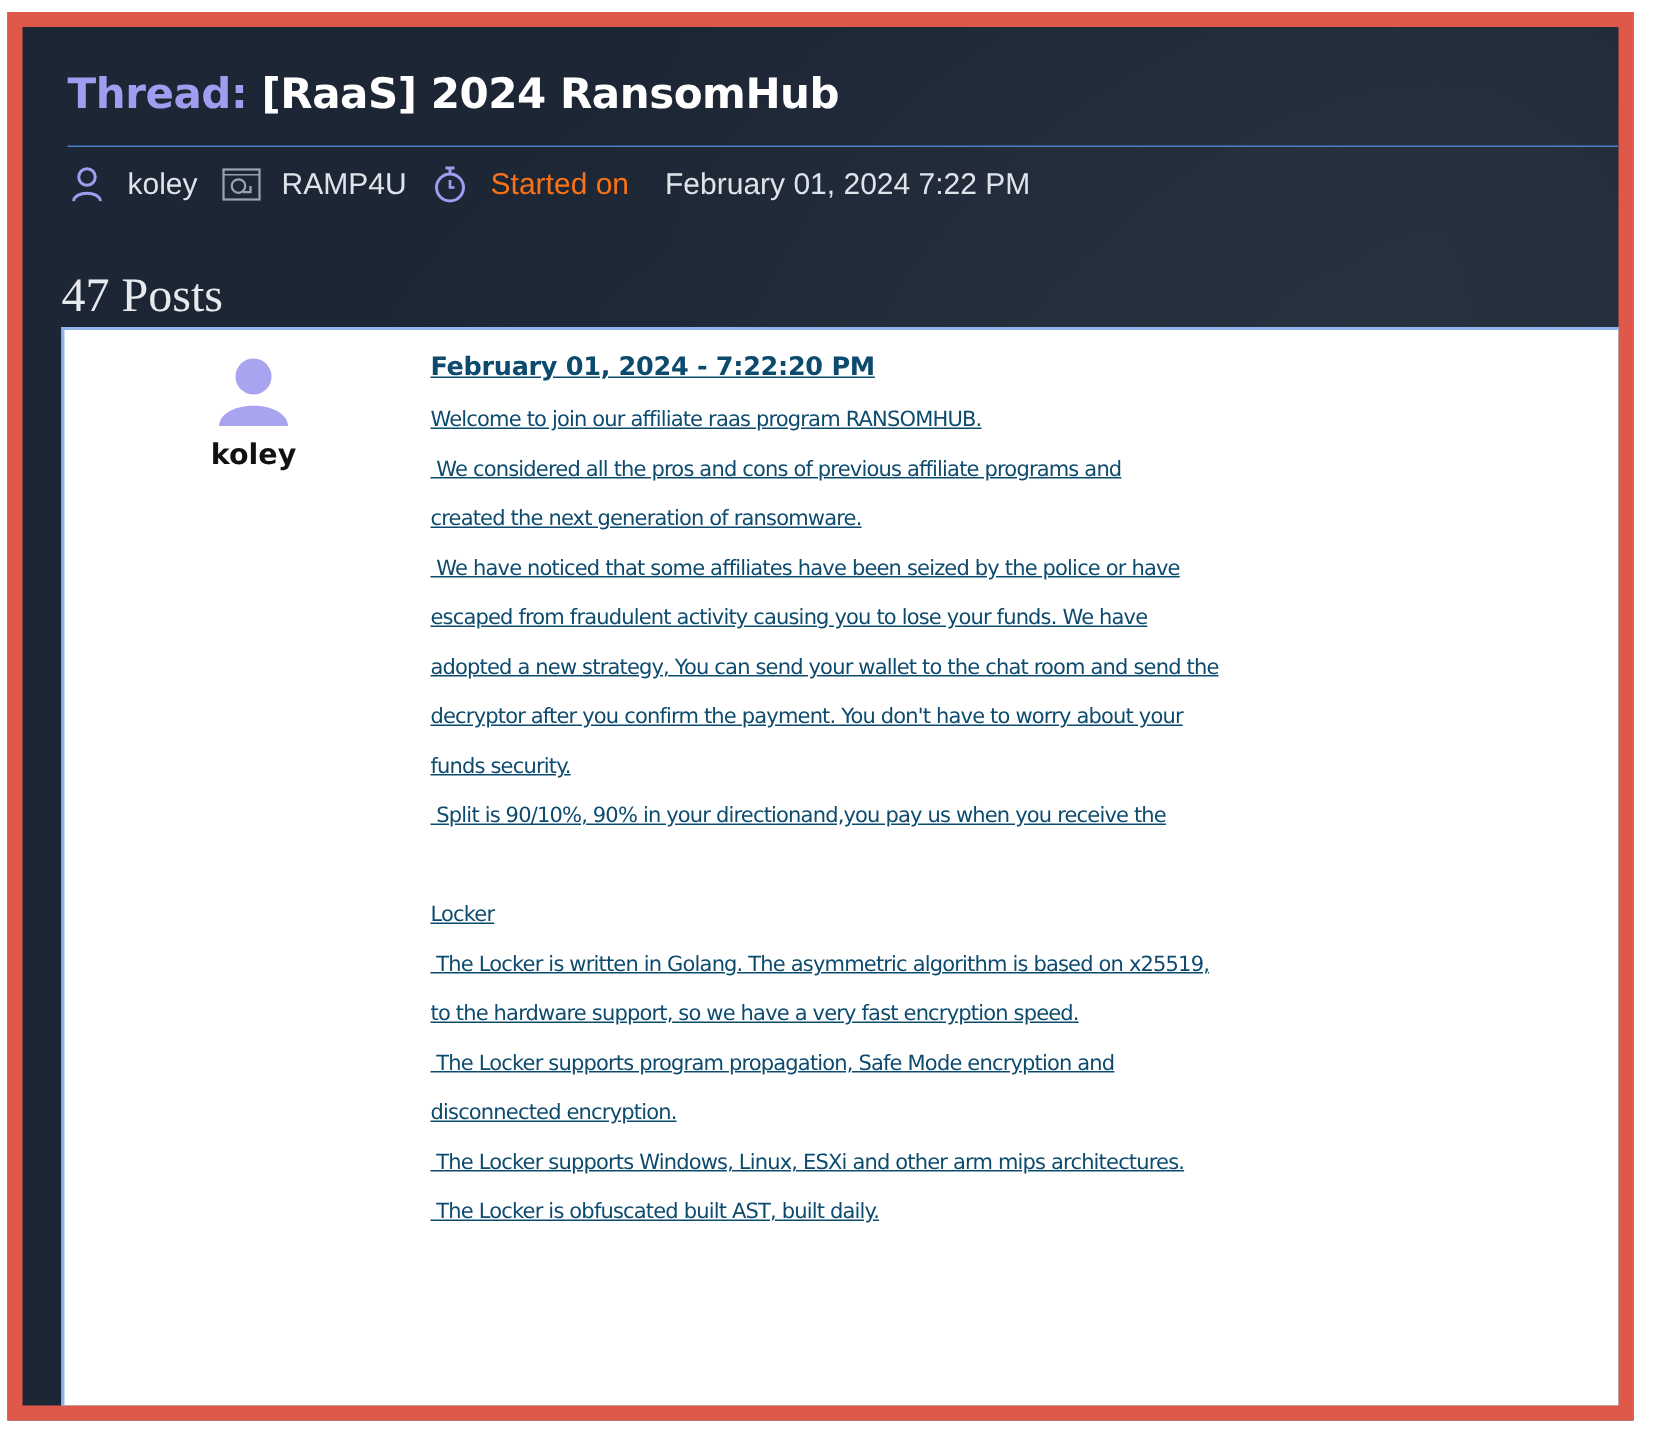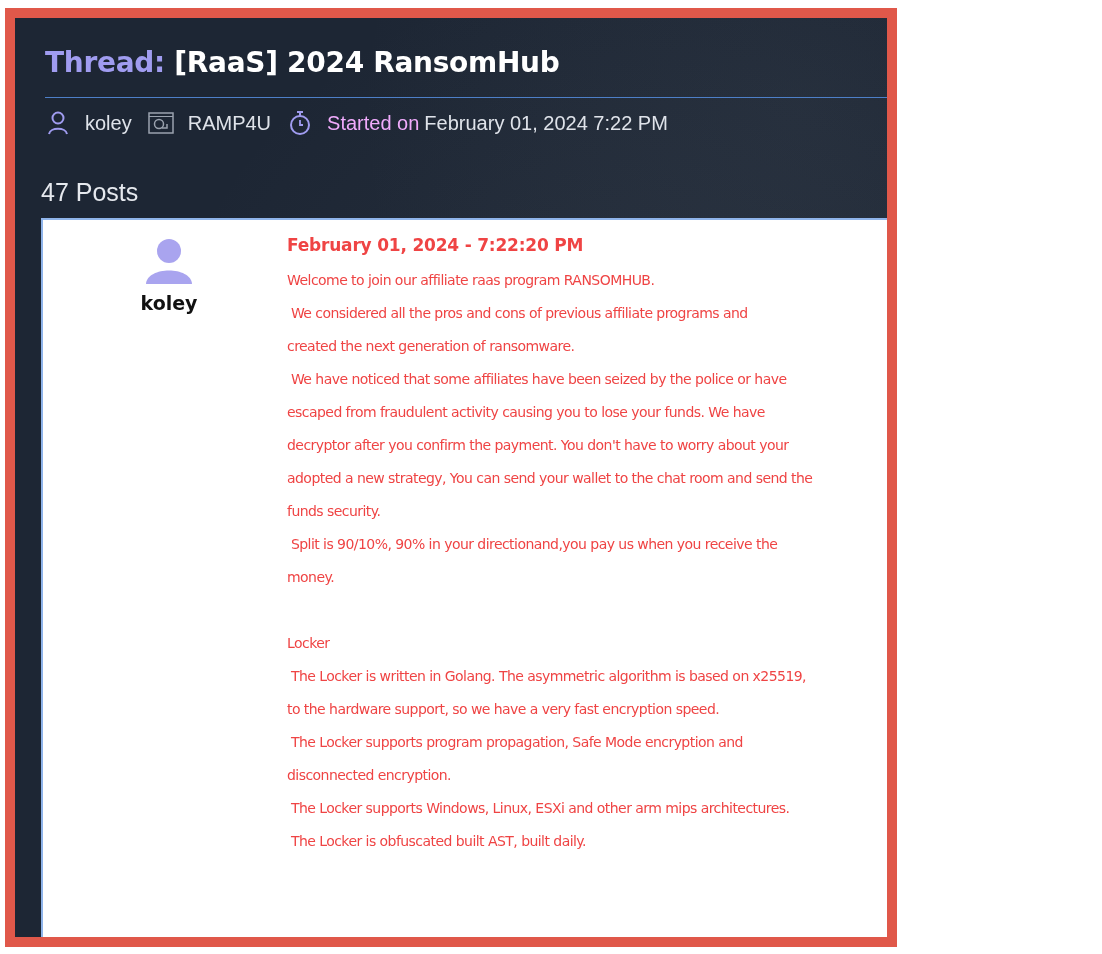--- a/index.html
+++ b/index.html
@@ -7,21 +7,21 @@
       padding: 0;
       background: #ffffff;
       width: 1102px;
       height: 954px;
       overflow: hidden;
     }
     .frame {
       position: absolute;
       left: 5px;
       top: 8px;
-      width: 892px;
+      width: 1084px;
       height: 939px;
       box-sizing: border-box;
       border: 10px solid #e0584a;
       background: #1d2634;
       overflow: hidden;
     }
     .noise {
       position: absolute;
       inset: 0;
       background:
@@ -65,27 +65,27 @@
     }
     .meta-row .icon {
       display: inline-flex;
       align-items: center;
       justify-content: center;
       width: 26px;
       height: 26px;
       margin-right: 14px;
     }
     .meta-row .txt { margin-right: 16px; }
-    .meta-row .muted { color: #f0abfc; margin-right: 5px; }
+    .meta-row .muted { color: #f97316; margin-right: 24px; }
     .posts-count {
       position: absolute;
       left: 26px;
       top: 160px;
-      font-family: Liberation Sans, sans-serif;
-      font-size: 25px;
+      font-family: Liberation Serif, serif;
+      font-size: 32px;
       color: #e6e9ee;
       font-weight: normal;
     }
     .post-panel {
       position: absolute;
       left: 26px;
       top: 200px;
       width: 1060px;
       height: 740px;
       box-sizing: border-box;
@@ -112,21 +112,22 @@
       font-weight: bold;
       font-size: 19px;
       color: #111111;
     }
     .post-body {
       position: absolute;
       left: 244px;
       top: 12px;
       width: 790px;
       font-family: "DejaVu Sans", sans-serif;
-      color: #ef4444;
+      color: #0c4a6e;
+      text-decoration: underline;
     }
     .post-date {
       font-weight: bold;
       font-size: 17px;
       line-height: 26px;
       letter-spacing: -0.2px;
       margin-bottom: 6px;
     }
     .post-line {
       font-size: 14px;
@@ -189,25 +190,24 @@
       <div class="author-name">koley</div>
     </div>
 
     <div class="post-body">
       <div class="post-date">February 01, 2024 - 7:22:20 PM</div>
       <div class="post-line">Welcome to join our affiliate raas program RANSOMHUB.</div>
       <div class="post-line"> We considered all the pros and cons of previous affiliate programs and</div>
       <div class="post-line">created the next generation of ransomware.</div>
       <div class="post-line"> We have noticed that some affiliates have been seized by the police or have</div>
       <div class="post-line">escaped from fraudulent activity causing you to lose your funds. We have</div>
+      <div class="post-line">adopted a new strategy, You can send your wallet to the chat room and send the</div>
       <div class="post-line">decryptor after you confirm the payment. You don't have to worry about your</div>
-      <div class="post-line">adopted a new strategy, You can send your wallet to the chat room and send the</div>
       <div class="post-line">funds security.</div>
       <div class="post-line"> Split is 90/10%, 90% in your directionand,you pay us when you receive the</div>
-      <div class="post-line">money.</div>
       <div class="post-line"></div>
       <div class="post-line">Locker</div>
       <div class="post-line"> The Locker is written in Golang. The asymmetric algorithm is based on x25519,</div>
       <div class="post-line">to the hardware support, so we have a very fast encryption speed.</div>
       <div class="post-line"> The Locker supports program propagation, Safe Mode encryption and</div>
       <div class="post-line">disconnected encryption.</div>
       <div class="post-line"> The Locker supports Windows, Linux, ESXi and other arm mips architectures.</div>
       <div class="post-line"> The Locker is obfuscated built AST, built daily.</div>
     </div>
   </div>

